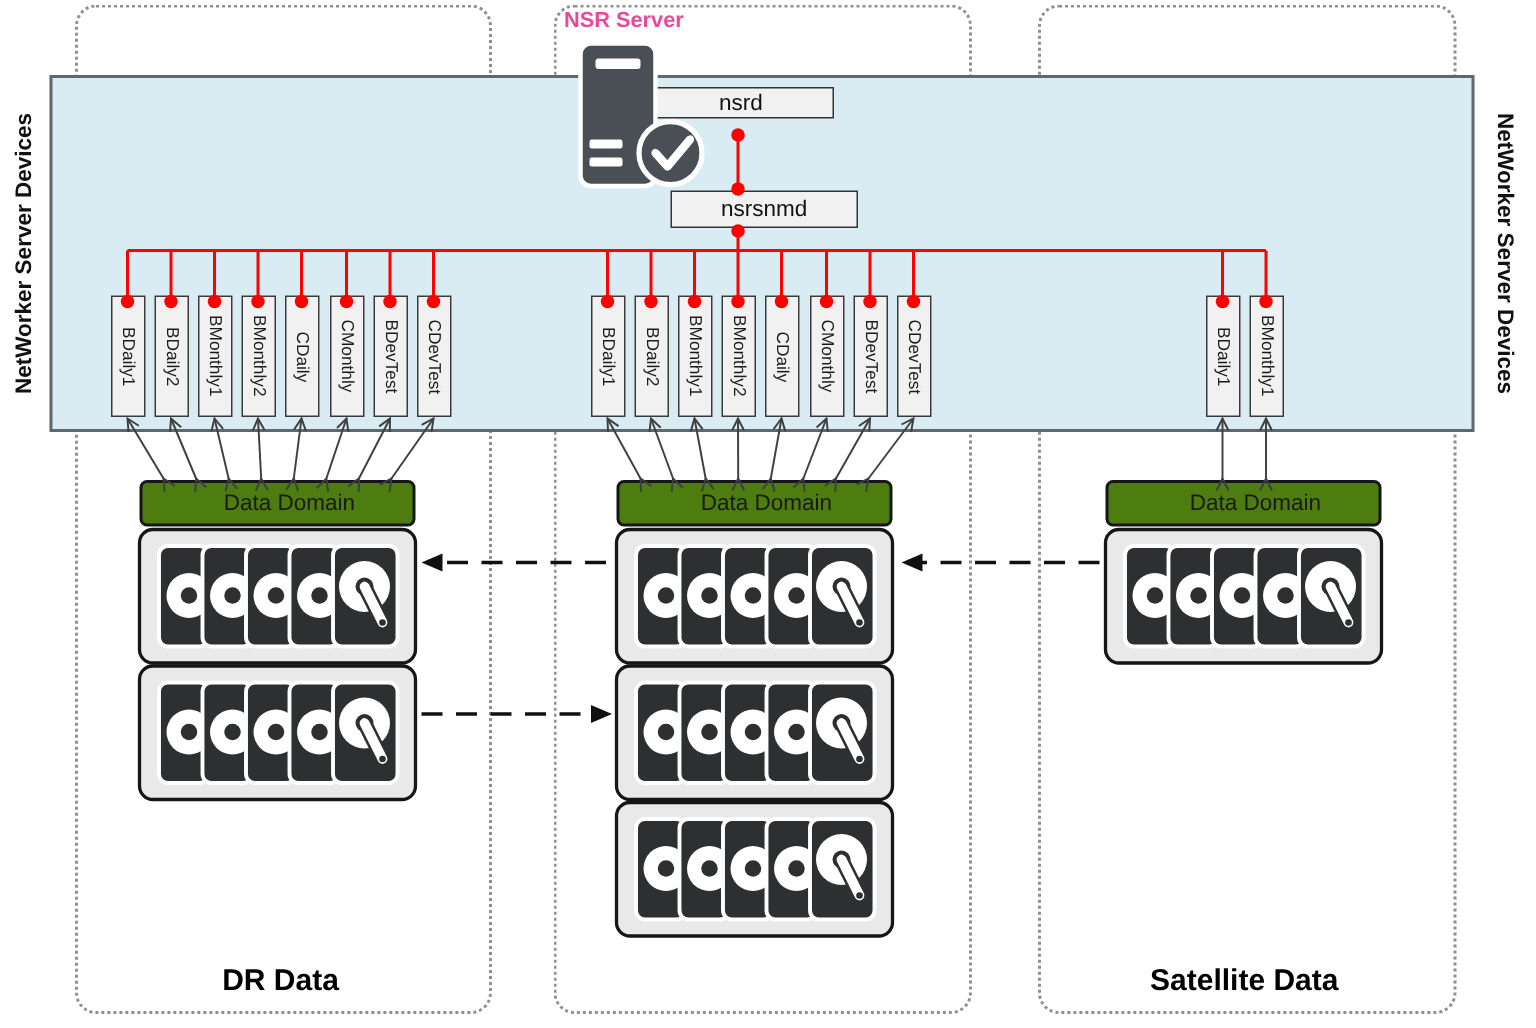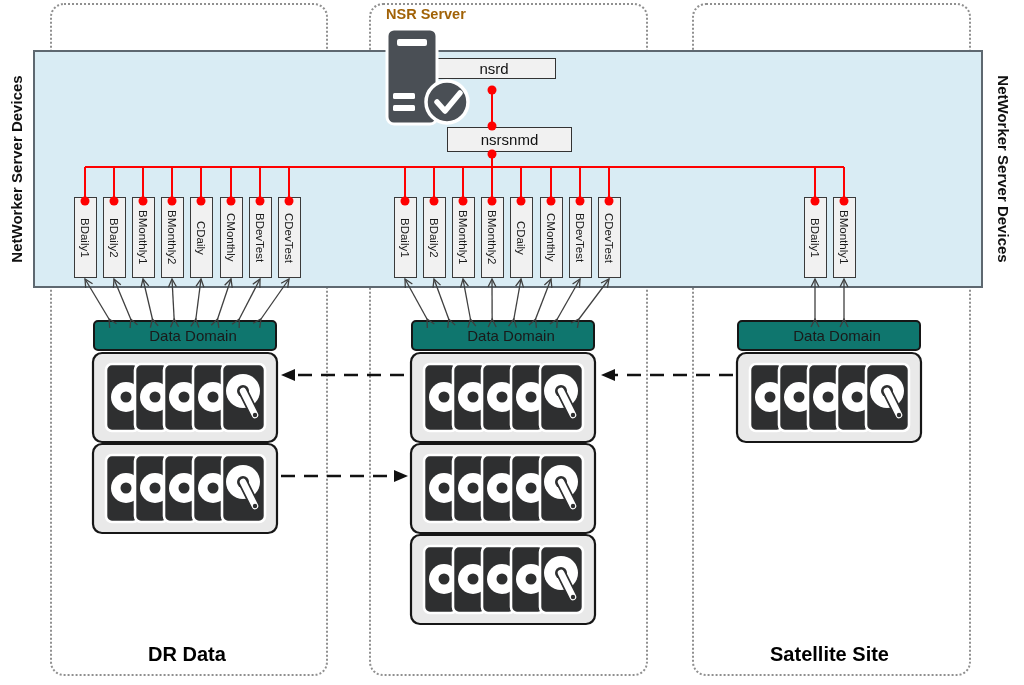--- a/index.html
+++ b/index.html
@@ -15,36 +15,36 @@
     position:absolute;left:33px;top:50px;width:950px;height:238px;
     background:#d9ecf4;border:2px solid #5e6870;box-sizing:border-box;z-index:1;
   }
   .vlabel{
     position:absolute;white-space:nowrap;font-weight:bold;font-size:15px;color:#111;
     z-index:2;
   }
   .vlabel.left{transform:translate(-50%,-50%) rotate(-90deg);}
   .vlabel.right{transform:translate(-50%,-50%) rotate(90deg);}
   .nsr-label{
-    position:absolute;left:386px;top:6px;font-weight:bold;font-size:14.5px;color:#a16207;z-index:4;
+    position:absolute;left:376px;top:6px;font-weight:bold;font-size:14.5px;color:#ec4899;z-index:4;
   }
   .daemon-box{
     position:absolute;background:#f1f1f1;border:1.5px solid #333;box-sizing:border-box;
     display:flex;align-items:center;justify-content:center;font-size:15px;color:#111;z-index:4;
   }
   .device-box{
     position:absolute;width:23px;height:81px;top:197px;background:#f1f1f1;
     border:1.5px solid #3a3a3a;box-sizing:border-box;z-index:3;
     display:flex;align-items:center;justify-content:center;
   }
   .device-box span{
     writing-mode:vertical-rl;font-size:11.5px;color:#1a1a1a;white-space:nowrap;
   }
   .dd-header{
-    position:absolute;height:31px;width:184px;background:#0f766e;border:2px solid #161616;
+    position:absolute;height:31px;width:184px;background:#4d7c0f;border:2px solid #161616;
     border-radius:5px;box-sizing:border-box;display:flex;align-items:center;justify-content:center;
     font-size:15px;color:#1a1a1a;z-index:3;padding-left:16px;
   }
   .site-label{
     position:absolute;top:643px;text-align:center;font-weight:bold;font-size:20px;color:#000;z-index:3;
   }
   #overlay{position:absolute;left:0;top:0;z-index:6;pointer-events:none;}
   #server-icon{position:absolute;left:383px;top:24px;z-index:5;}
 </style>
 </head>
@@ -326,21 +326,21 @@
       <span>CMonthly</span>
     </div>
     <div class="device-box" style="left: 568.5px;">
       <span>BDevTest</span>
     </div>
     <div class="device-box" style="left: 597.5px;">
       <span>CDevTest</span>
     </div>
     <div class="dd-header" style="left: 411px; top: 320px;">Data Domain</div>
     <div class="site-column" style="left: 692px; top: 3px; width: 275px; height: 669px;"></div>
-    <div class="site-label" style="left: 692px; width: 275px;">Satellite Site</div>
+    <div class="site-label" style="left: 692px; width: 275px;">Satellite Data</div>
     <div class="device-box" style="left: 803.5px;">
       <span>BDaily1</span>
     </div>
     <div class="device-box" style="left: 832.5px;">
       <span>BMonthly1</span>
     </div>
     <div class="dd-header" style="left: 737px; top: 320px;">Data Domain</div>
   </div>
 
 </body></html>

